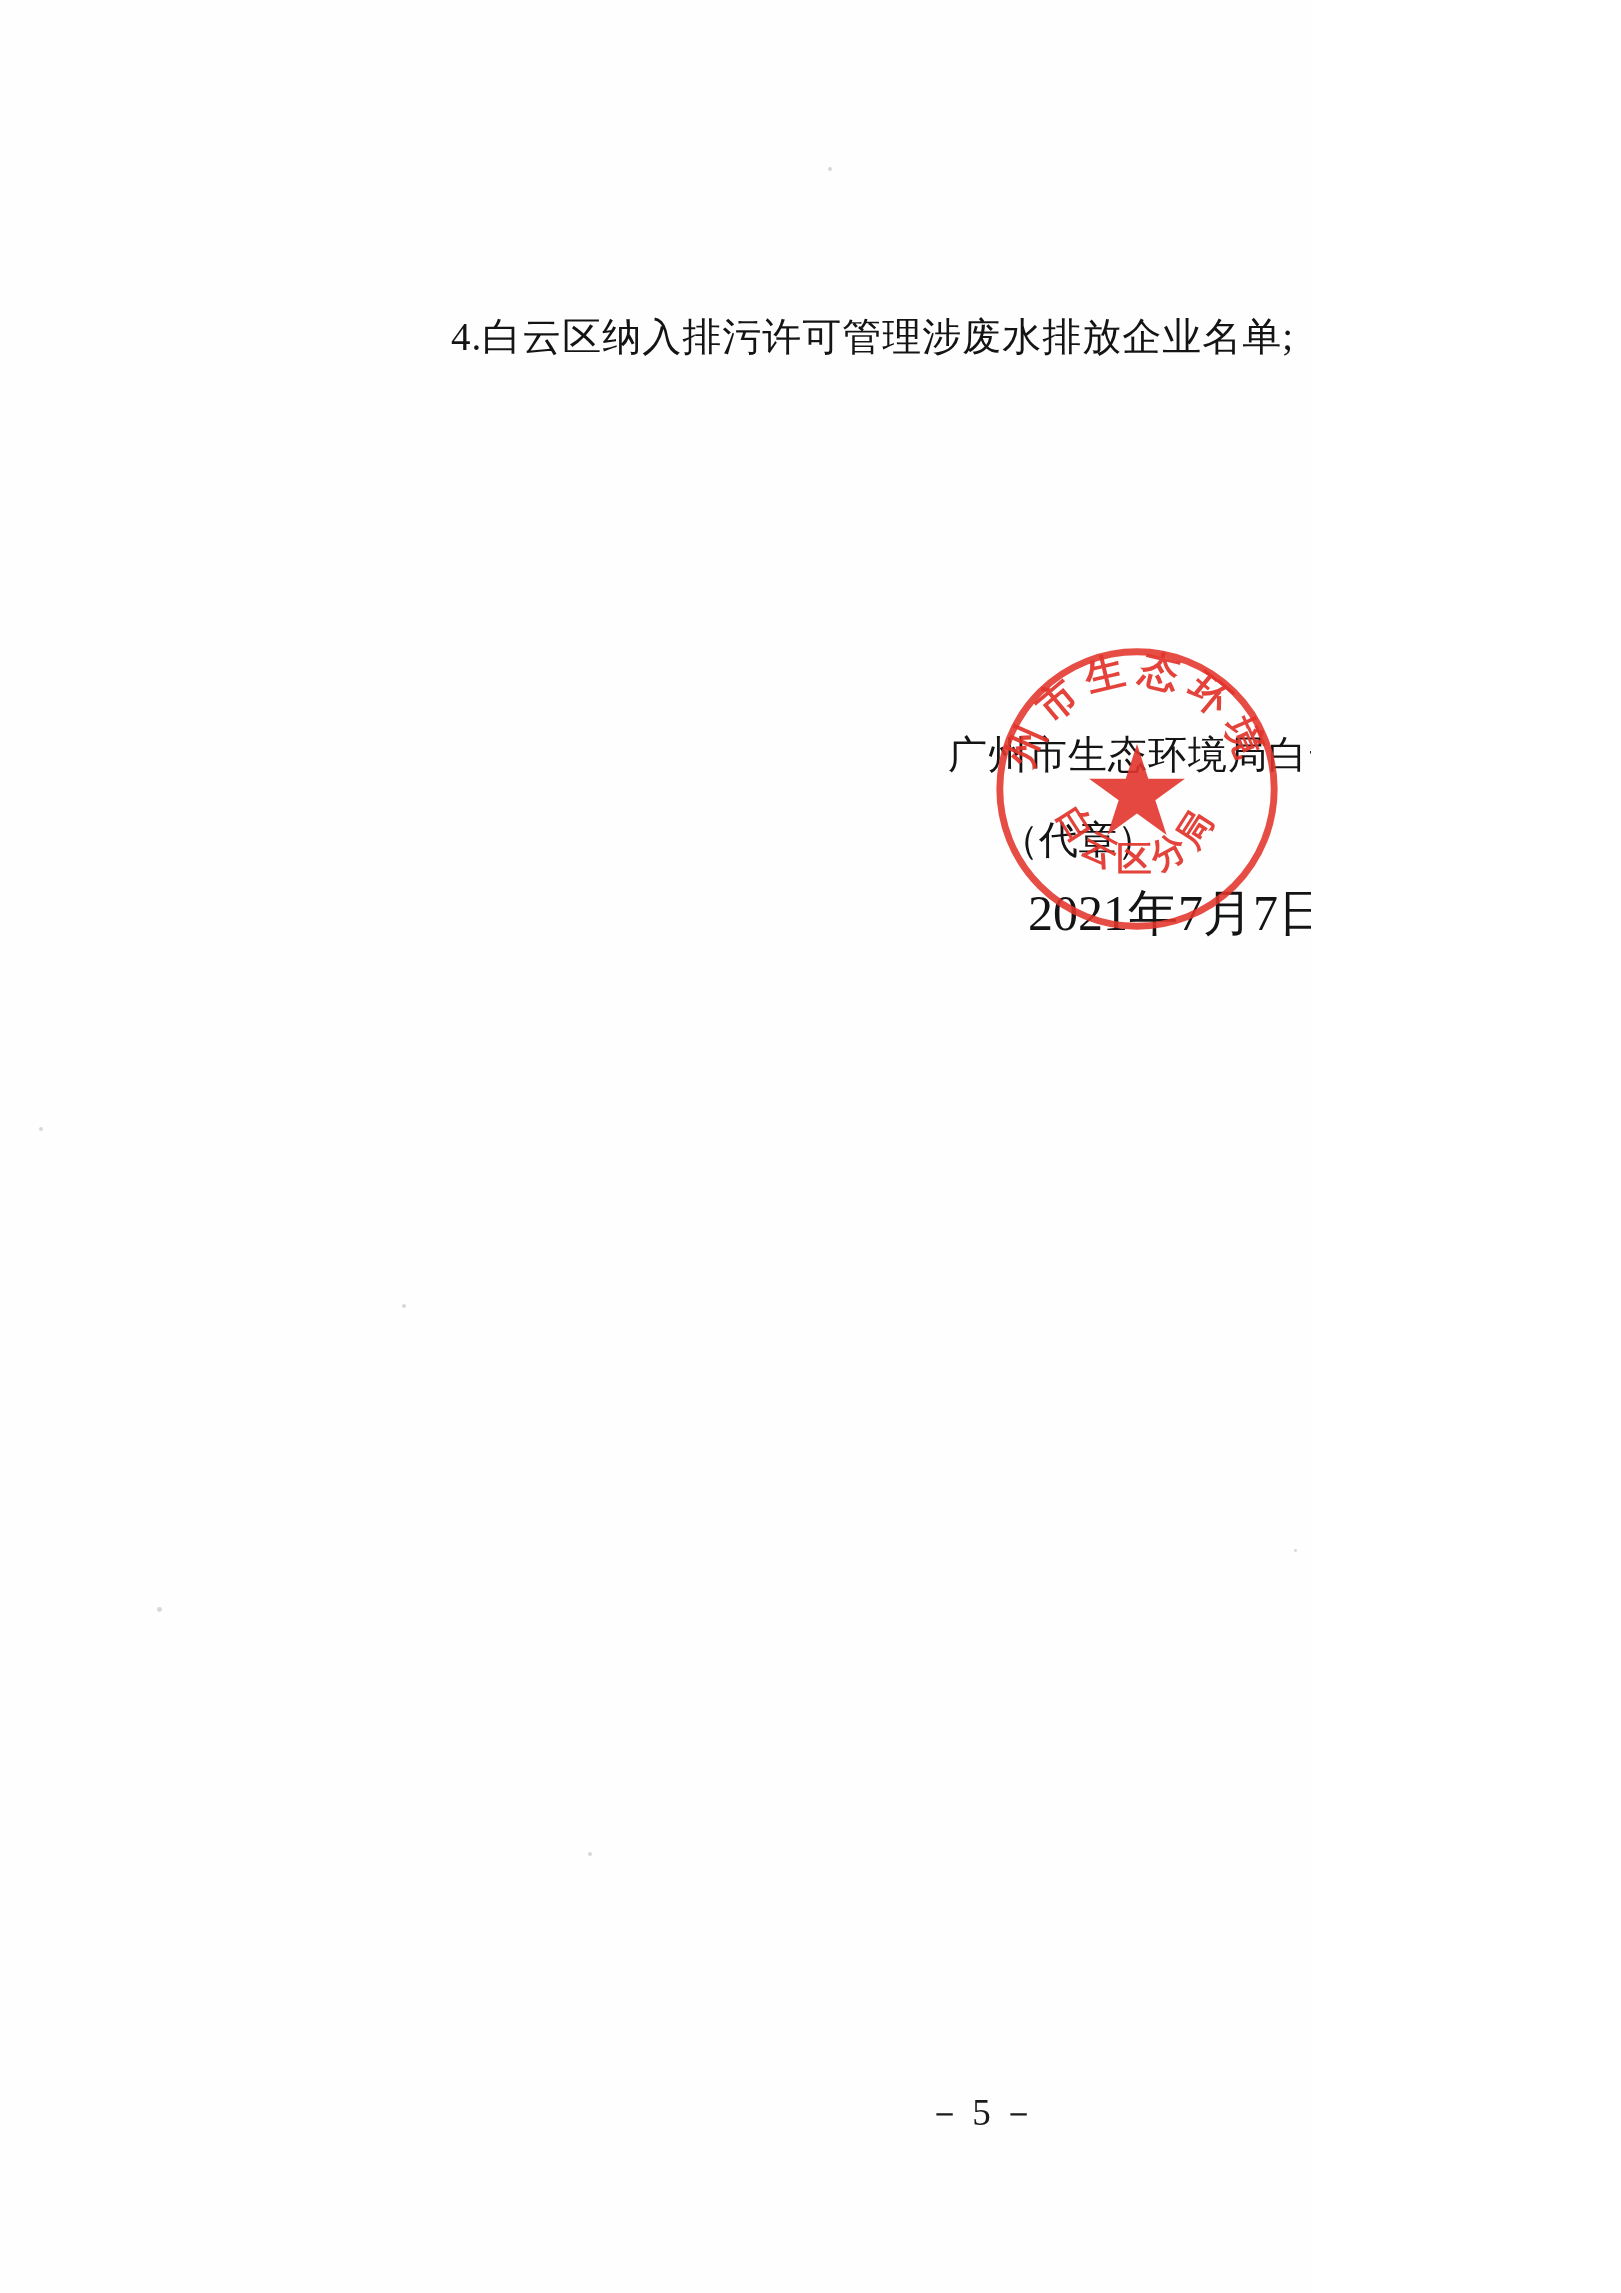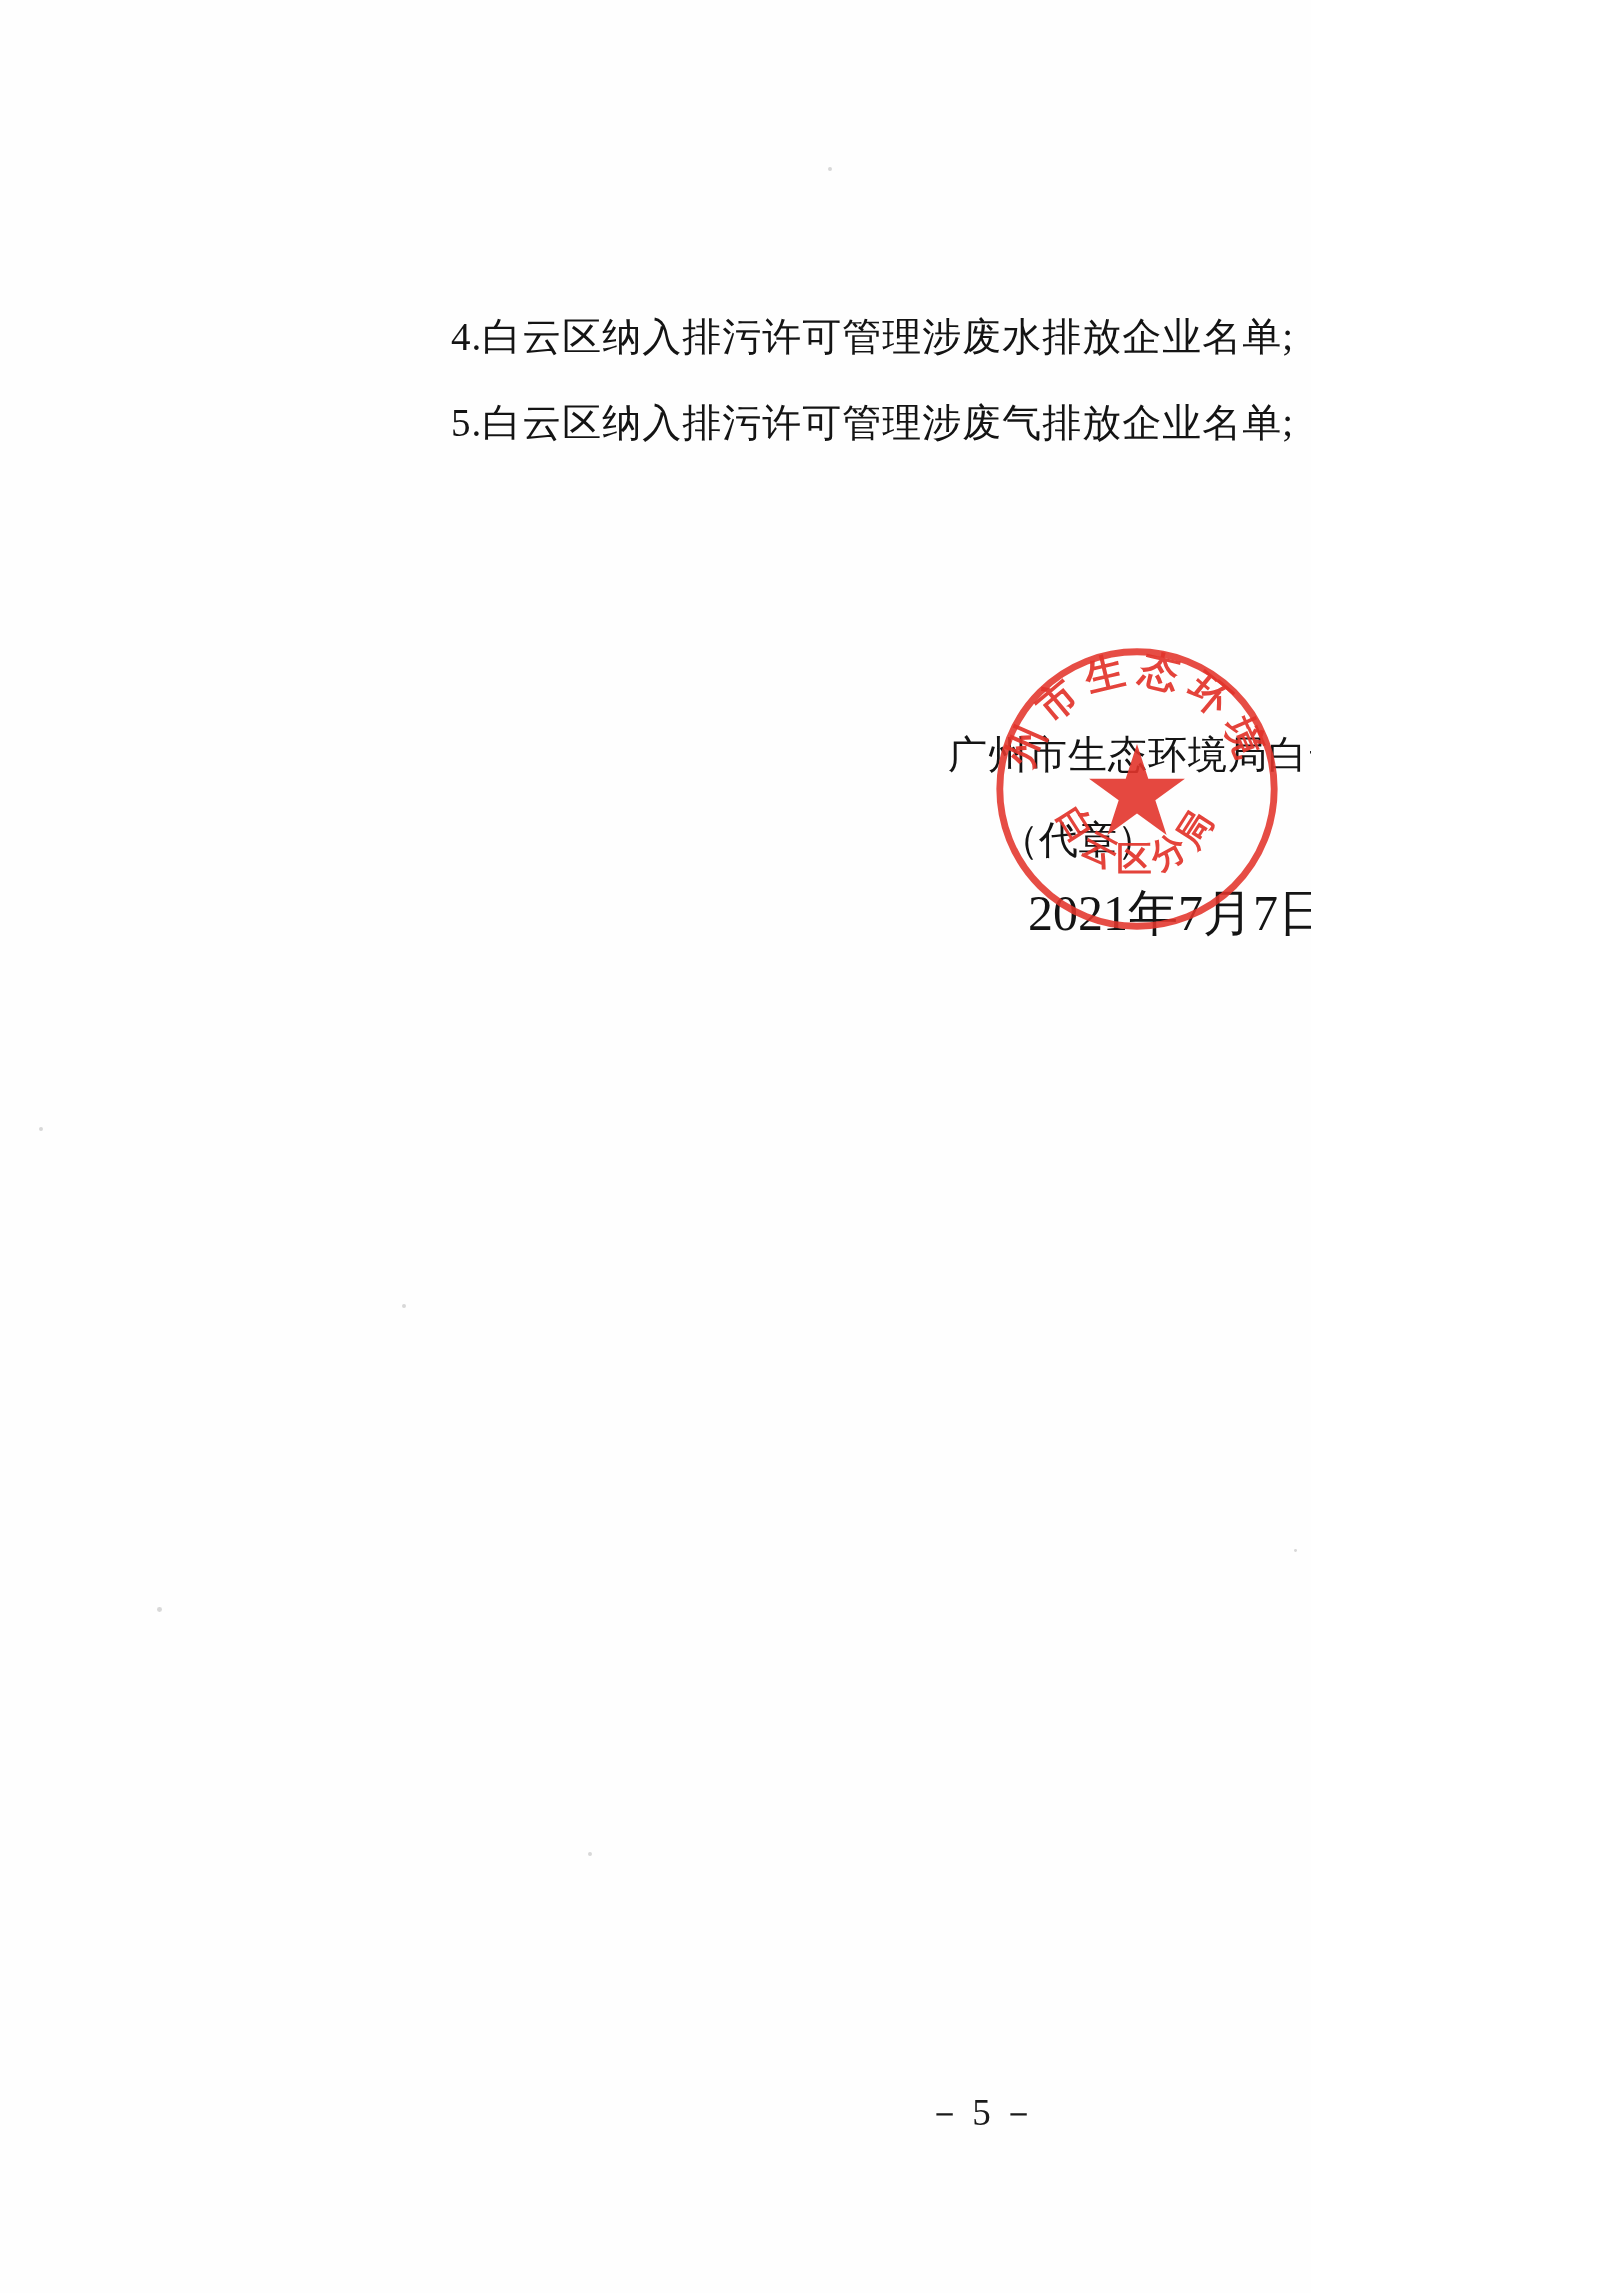--- a/index.html
+++ b/index.html
@@ -117,21 +117,20 @@
 
   <div class="speck" style="left:39px; top:1127px; width:3.9px; height:3.9px;"></div>
   <div class="speck" style="left:157px; top:1607px; width:4.9px; height:4.9px;"></div>
   <div class="speck" style="left:402px; top:1304px; width:3.9px; height:3.9px;"></div>
   <div class="speck" style="left:588px; top:1852px; width:3.9px; height:3.9px;"></div>
   <div class="speck" style="left:828px; top:167px; width:3.9px; height:3.9px;"></div>
   <div class="speck" style="left:1294px; top:1549px; width:2.9px; height:2.9px;"></div>
 
   <div class="attach-list">
     <div class="attach-line">4.白云区纳入排污许可管理涉废水排放企业名单;</div>
-    <div class="attach-line">5.白云区纳入排污许可管理涉废气排放企业名单;</div>
   </div>
 
   <div class="signature-block">
     <div class="sig-org">广州市生态环境局白云分局</div>
     <div class="sig-daizhang">（代章）</div>
     <div class="sig-date">2021年7月7日</div>
   </div>
 
   <div class="seal">
     <svg width="294" height="294" viewBox="0 0 300 300" xmlns="http://www.w3.org/2000/svg">

